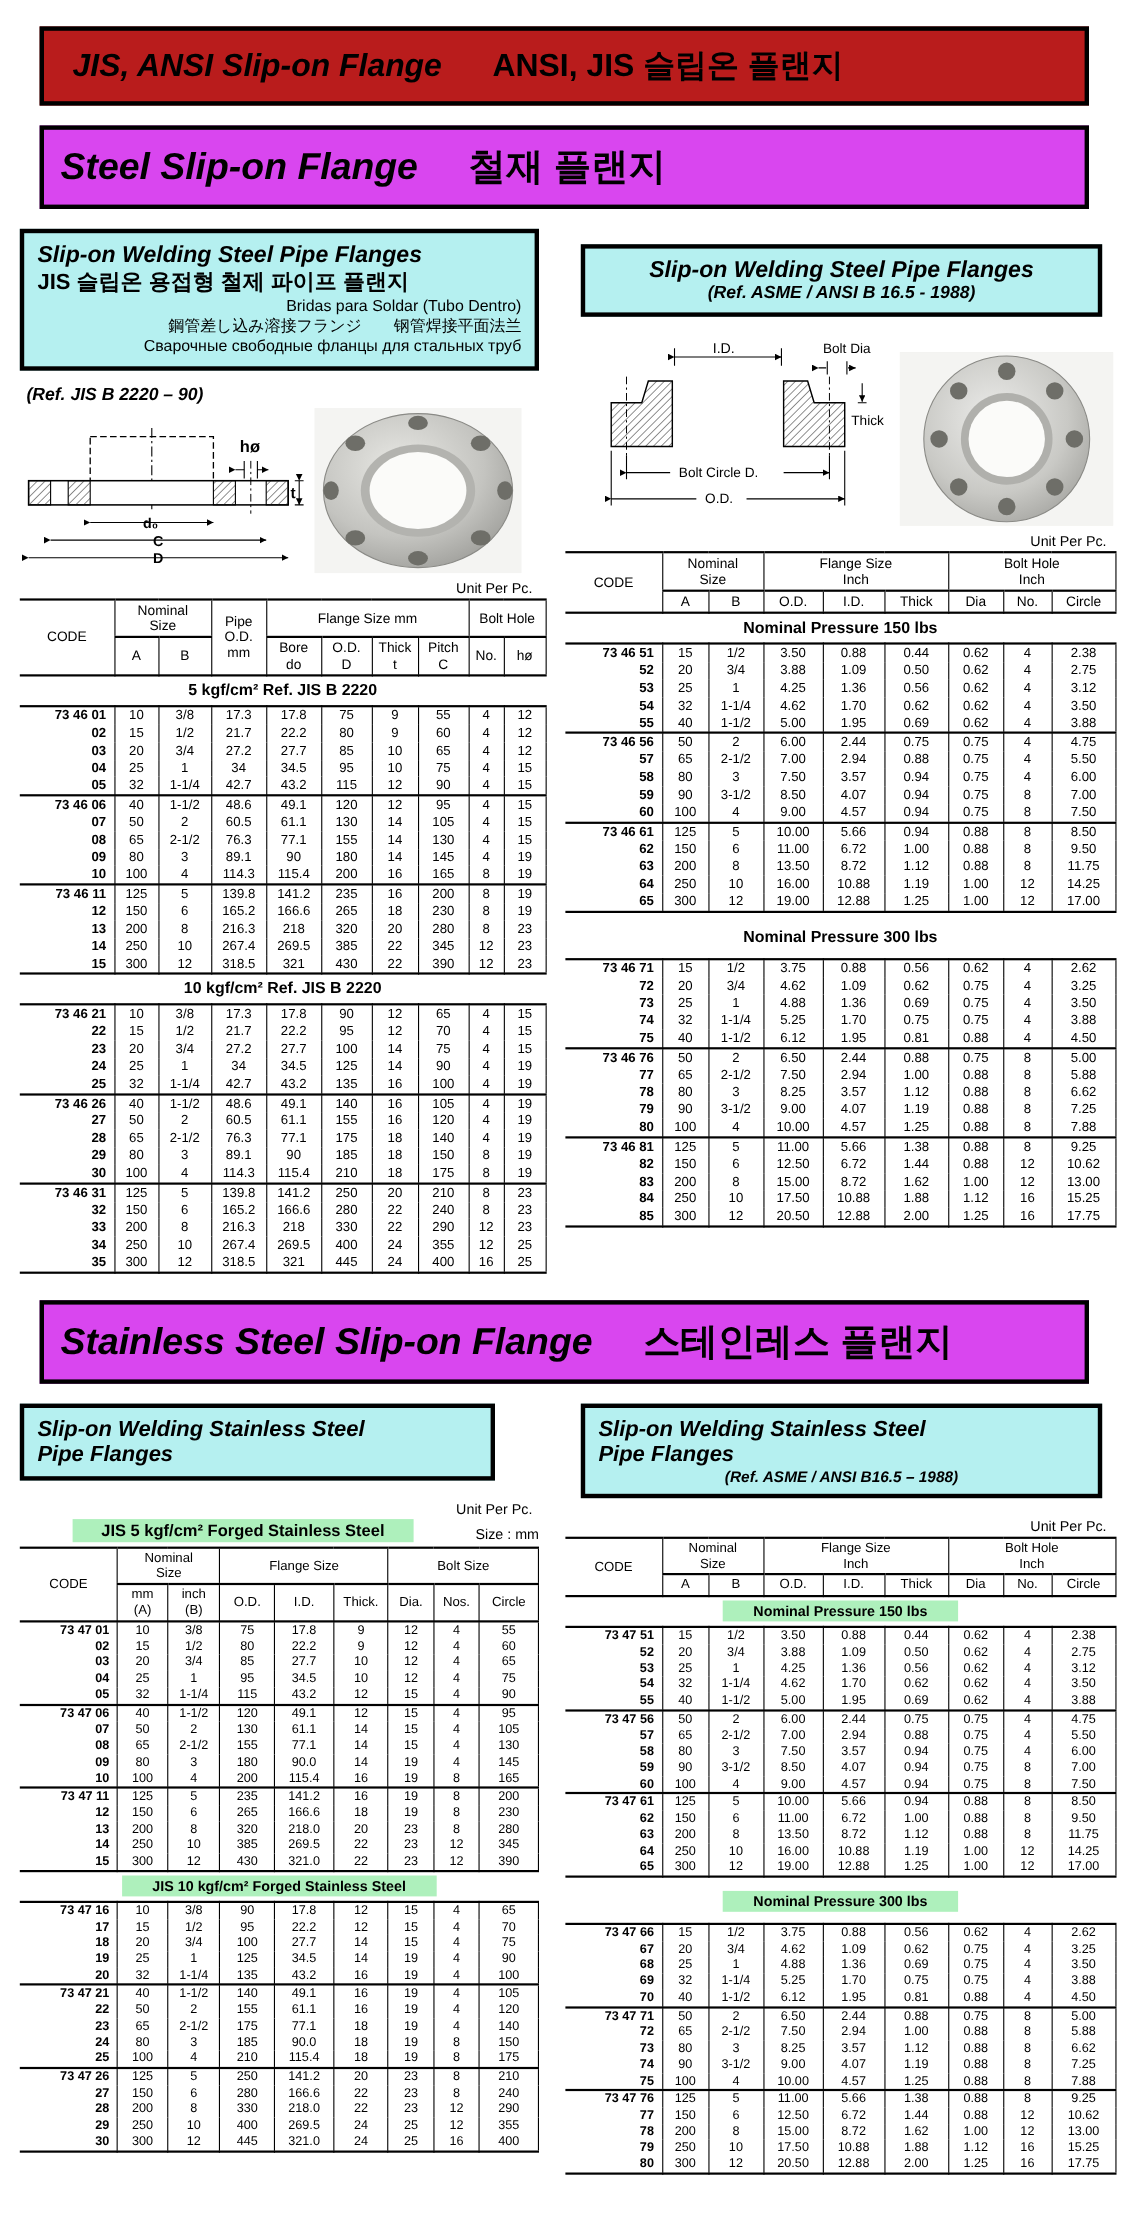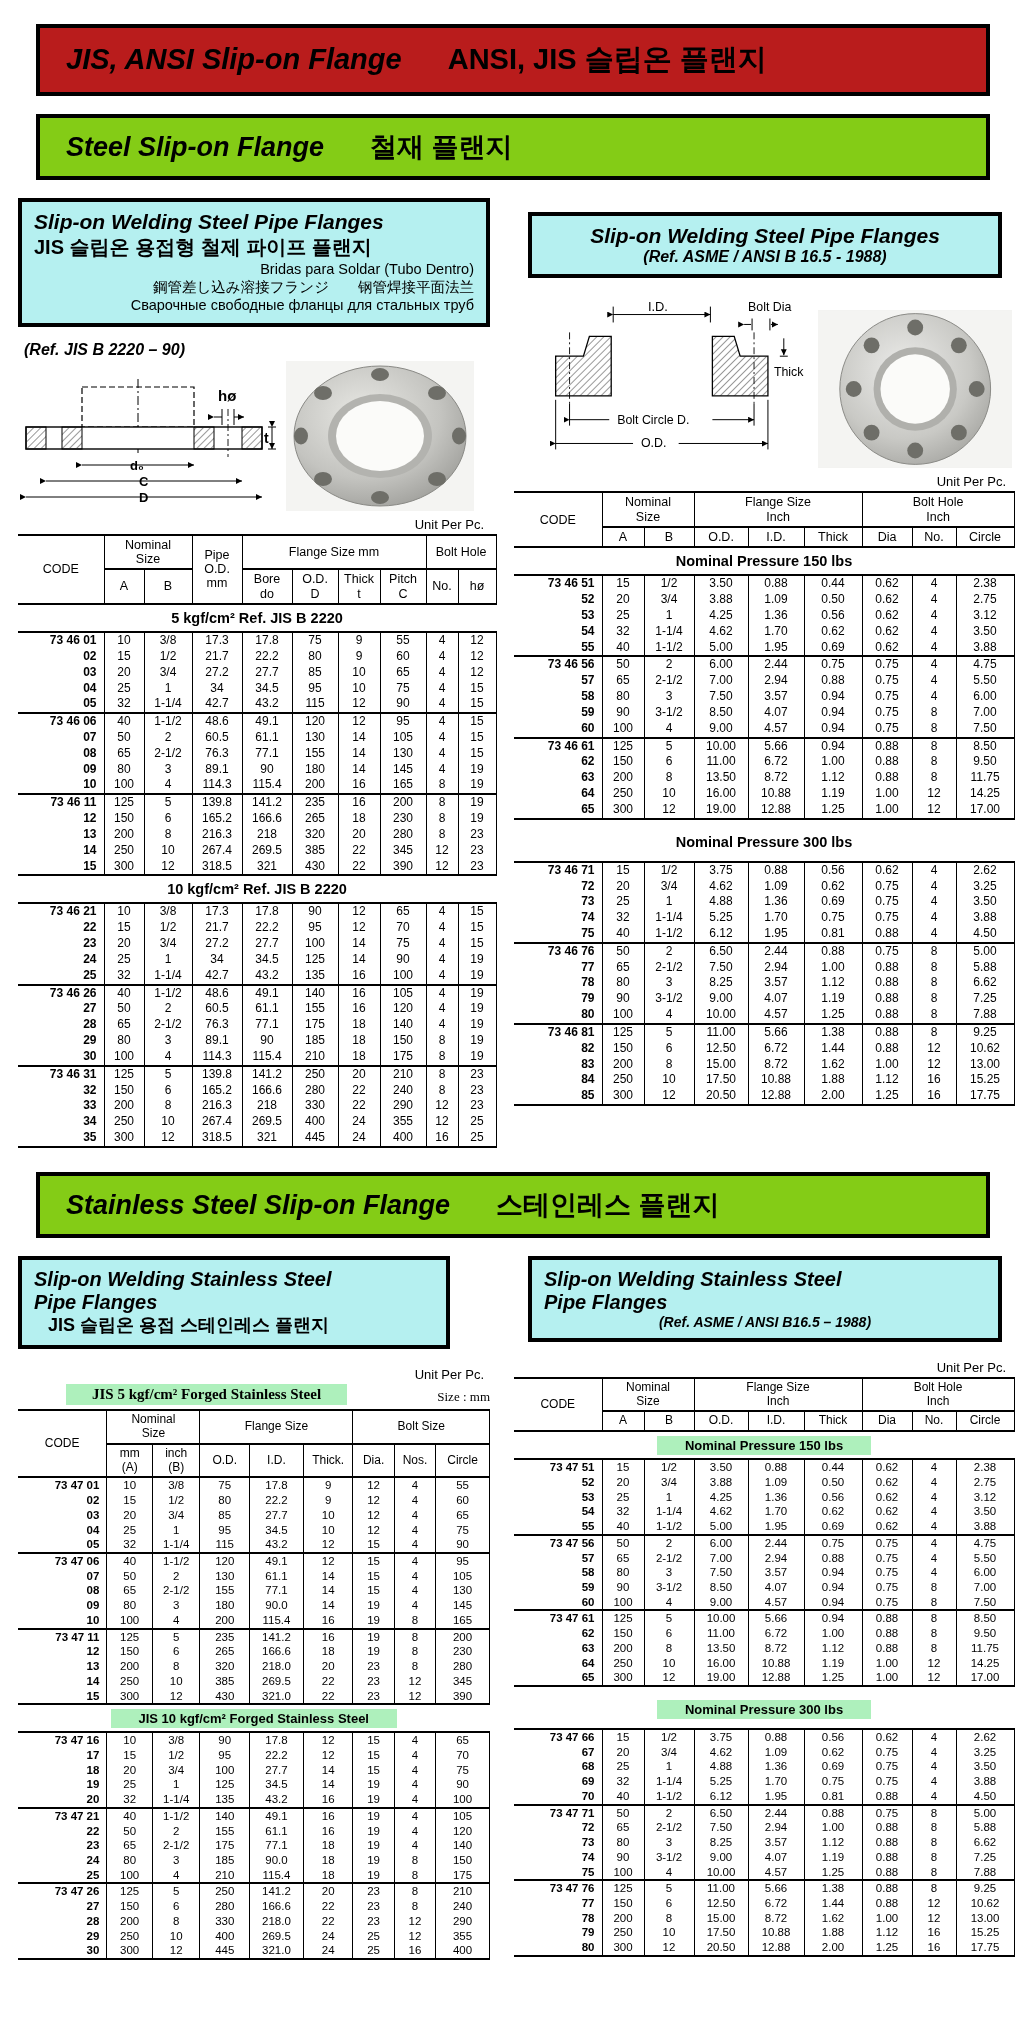--- a/index.html
+++ b/index.html
@@ -1,41 +1,41 @@
 <!DOCTYPE html>
 <html><head>
 <meta charset="utf-8">
 <style>
   html,body{margin:0;padding:0;background:#ffffff;}
   body{width:1028px;font-family:"Liberation Sans", sans-serif;color:#000;}
   .page{padding:24px 0 10px 0;}
 
   .banner{border:4px solid #000;font-weight:bold;font-style:italic;}
   .banner-green{margin:0 38px 18px 36px;background:#b91c1c;padding:12px 26px;font-size:29px;}
-  .banner-orange{margin:0 38px 18px 36px;background:#84cc16;padding:11px 26px;font-size:27px;}
+  .banner-orange{margin:0 38px 18px 36px;background:#d946ef;padding:11px 15px;font-size:34px;}
   .banner .ko{font-style:normal;margin-left:46px;}
 
   .cols{display:flex;gap:24px;margin:0 16px 0 18px;align-items:flex-start;}
   .col-l{width:472px;flex:none;}
   .col-r{flex:1;min-width:0;}
 
   .cyanbox{border:4px solid #000;background:#b5f0f0;padding:8px 12px;}
   .cyanbox .t-en{font-weight:bold;font-style:italic;font-size:21px;line-height:1.15;}
   .cyanbox .t-ko{font-weight:bold;font-size:20px;line-height:1.3;}
   .cyanbox .t-sm{font-size:14.5px;line-height:1.25;text-align:right;}
   .cyanbox .t-ref{font-weight:bold;font-style:italic;font-size:16px;}
   .center{text-align:center;}
 
   .ref-label{font-weight:bold;font-style:italic;font-size:16px;margin:14px 0 2px 6px;}
   .diag-row{display:flex;align-items:flex-end;gap:6px;}
   .photo-bg{background:#f3f3f1;}
 
   .unit-label{text-align:right;font-size:13px;margin:6px 6px 2px 0;}
   .size-label{text-align:right;font-size:13px;padding-left:26px;}
-  .greenbar-row{display:flex;align-items:flex-end;margin:2px 0 4px 0;font-family:Liberation Serif, serif;}
+  .greenbar-row{display:flex;align-items:flex-end;margin:2px 0 4px 0;}
   .greenbar{background:#aef0bc;font-weight:bold;font-size:15px;padding:2px 26px;margin-left:48px;}
   .greenbar-row .size-label{flex:1;}
 
   table.data{border-collapse:collapse;width:100%;table-layout:fixed;}
   table.data th{font-weight:normal;white-space:pre-line;font-size:12.5px;line-height:1.15;
     border:1px solid #000;border-top:2px solid #000;padding:2px 1px;text-align:center;}
   table.data thead th:first-child{border-left:none;}
   table.data tbody.grp{border-top:2px solid #000;border-bottom:2px solid #000;}
   table.data tbody.grp td{border-left:1px solid #000;border-right:1px solid #000;
     padding:0 3px;text-align:center;font-size:12px;line-height:1.32;}
@@ -1039,21 +1039,20 @@
   <div class="banner banner-orange mt24">
     <span>Stainless Steel Slip-on Flange</span><span class="ko">스테인레스  플랜지</span>
   </div>
 
   <div class="cols">
 
     <div class="col-l">
       <div class="cyanbox ss-panel" style="margin-right:40px;">
         <div class="t-en">Slip-on Welding Stainless Steel</div>
         <div class="t-en">Pipe  Flanges</div>
-        <div class="t-ko" style="padding-left:14px;">JIS 슬립온 용접 스테인레스 플랜지</div>
       </div>
 
       <div class="unit-label mt18">Unit Per Pc.</div>
       <div class="greenbar-row">
         <span class="greenbar">JIS 5 kgf/cm² Forged Stainless Steel</span>
         <span class="size-label">Size : mm</span>
       </div>
 
       <table class="data small">
         <colgroup>

